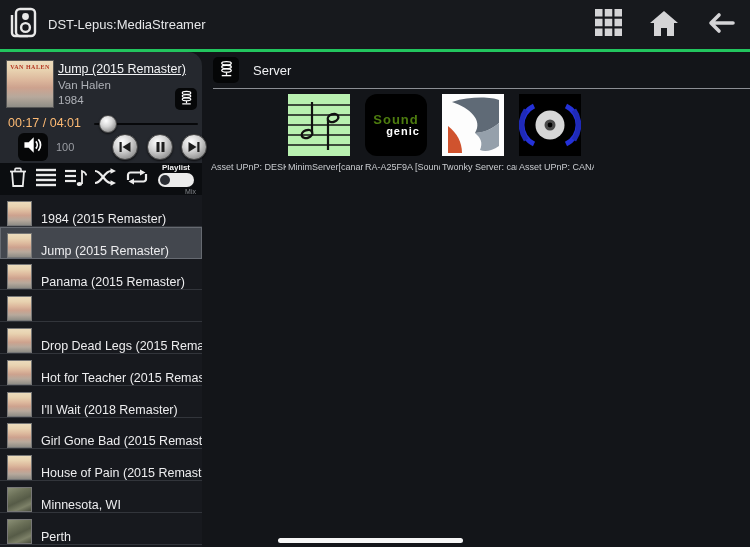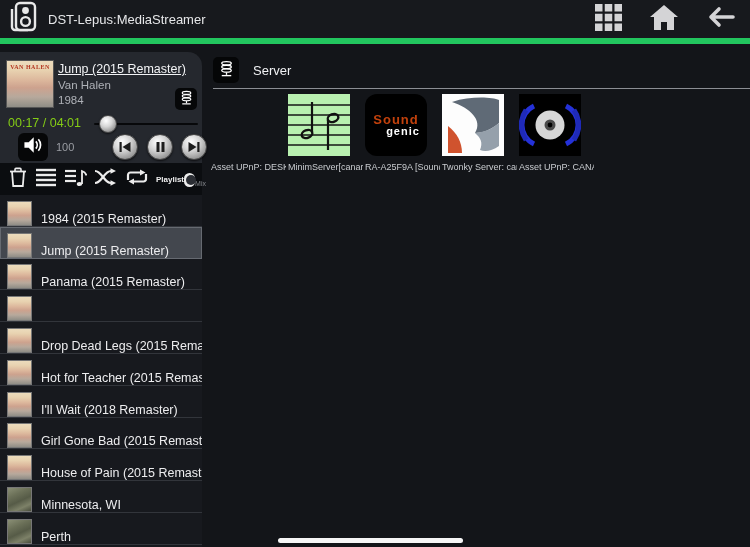--- a/index.html
+++ b/index.html
@@ -1,61 +1,61 @@
 <!DOCTYPE html>
 <html><head>
 <meta charset="utf-8">
 <style>
   * { margin:0; padding:0; box-sizing:border-box; }
   html,body { width:750px; height:547px; overflow:hidden; background:#131519;
               font-family:"Liberation Sans", sans-serif; }
   .app { position:relative; width:750px; height:547px; background:#131519; }
 
   
-  .topbar { position:absolute; top:0; left:0; width:750px; height:44px;
-            background:#17191d; border-bottom:6px solid #22c55e;
+  .topbar { position:absolute; top:0; left:0; width:750px; height:52px;
+            background:#17191d; border-bottom:3px solid #22c55e;
             display:flex; align-items:center; padding:0 14px 0 8px; }
   .topbar-title { color:#e6e7e9; font-size:13px; margin-left:10px; }
   .topbar-right { margin-left:auto; display:flex; align-items:center; gap:24px; }
   .tb-btn { width:32px; height:30px; display:flex; align-items:center; justify-content:center; cursor:pointer; }
 
   
   .np-card { position:absolute; left:0; top:52px; width:202px; height:111px;
              background:#25282e; border-radius:0 14px 0 0; }
   .np-art { position:absolute; left:6px; top:8px; width:48px; height:48px;
             border:1px solid #555; overflow:hidden; }
   .art-vanhalen { background:linear-gradient(180deg,#ecdcbd 0%,#e8d2b0 20%,#dcb79c 42%,#cda28e 58%,#b7a99c 78%,#8f8d86 100%); }
   .np-art .np-art-caption { display:block; text-align:center; color:#b3341f;
             font-family:"Liberation Serif", serif; font-size:6px; font-weight:bold;
             letter-spacing:.5px; margin-top:3px; white-space:nowrap; }
   .np-meta { position:absolute; left:58px; top:10px; width:110px; }
   .np-title { color:#f2f3f5; font-size:12.5px; text-decoration:underline; display:block; white-space:nowrap; }
   .np-artist, .np-album { color:#aeb1b7; font-size:11.5px; display:block; margin-top:3px; }
   .np-server-btn { position:absolute; right:5px; top:36px; width:22px; height:22px;
             background:#060708; border-radius:5px; display:flex; align-items:center; justify-content:center; cursor:pointer; }
   .np-time-row { position:absolute; left:0; top:61px; width:202px; height:22px; }
-  .np-time { position:absolute; left:8px; top:3px; color:#84cc16; font-size:12.5px; white-space:nowrap; }
+  .np-time { position:absolute; left:8px; top:3px; color:#fdba74; font-size:12.5px; white-space:nowrap; }
   .np-slider { position:absolute; left:94px; top:10px; width:104px; height:2px; background:#07080a; border-radius:1px; cursor:pointer; }
   .np-knob { position:absolute; top:-8px; width:18px; height:18px; border-radius:50%;
              background:radial-gradient(circle at 38% 30%, #ffffff, #d6d6d6 40%, #a0a0a0 70%, #6f6f6f 100%);
              border:1px solid #4a4a4a; box-shadow:0 1px 2px rgba(0,0,0,.6); }
   .np-bottom-row { position:absolute; left:12px; top:81px; width:176px; height:30px; }
   .vol-btn { position:absolute; left:6px; top:0; width:30px; height:28px; background:#060708;
              border-radius:6px; display:flex; align-items:center; justify-content:center; cursor:pointer; }
   .vol-val { position:absolute; left:44px; top:8px; color:#9a9da3; font-size:11px; }
   .mbtn { position:absolute; top:1px; width:26px; height:26px; border-radius:50%;
           background:radial-gradient(circle at 38% 30%, #ffffff, #d2d2d2 40%, #9c9c9c 72%, #6d6d6d 100%);
           border:1px solid #474747; box-shadow:0 1px 2px rgba(0,0,0,.65);
           display:flex; align-items:center; justify-content:center; cursor:pointer; }
   .mbtn.prev { left:100px; } .mbtn.pause { left:135px; } .mbtn.next { left:169px; }
 
   .toolbar { position:absolute; left:0; top:163px; width:202px; height:32px; background:#0b0d10;
              display:flex; align-items:center; padding-left:8px; gap:7px; }
   .tool-btn { width:24px; height:24px; display:flex; align-items:center; justify-content:center; cursor:pointer; }
-  .toggle-wrap { margin-left:auto; margin-right:6px; width:50px; display:flex; flex-direction:row; align-items:center; }
+  .toggle-wrap { margin-left:auto; margin-right:6px; width:50px; display:flex; flex-direction:column; align-items:center; }
   .toggle-label { color:#f0f0f0; font-size:8px; font-weight:bold; }
   .toggle-pill { position:relative; width:36px; height:14px; background:#ececec; border-radius:8px; margin-top:1px; cursor:pointer; }
   .toggle-knob { position:absolute; left:2px; top:2px; width:10px; height:10px; border-radius:50%; background:#2b2e34; }
   .toggle-sub { align-self:flex-end; color:#85888d; font-size:7px; margin-top:1px; }
 
   .tracklist { position:absolute; left:0; top:195px; width:202px; height:352px; overflow:hidden; background:#131519; }
   .track-row { display:flex; align-items:flex-end; height:31.8px; padding-left:7px; gap:9px;
                background:#17191e; border-bottom:1px solid #32353b; cursor:pointer; }
   .track-row.selected { background:#43474e; outline:1px solid #666a71; outline-offset:-1px; }
   .track-thumb { width:25px; height:25px; flex:0 0 25px; border:1px solid #777; }
@@ -69,21 +69,21 @@
                   display:flex; align-items:center; justify-content:center; }
   .server-htitle { color:#f0f1f3; font-size:13px; }
   .server-sep { position:absolute; left:6px; top:39px; width:537px; height:1px; background:#8b8e93; }
   .server-grid { position:absolute; left:2px; top:45px; display:flex; }
   .server-item { width:77px; display:flex; flex-direction:column; padding-left:2px; cursor:pointer; }
   .sthumb { width:62px; height:62px; position:relative; overflow:hidden; }
   .sthumb-dark { background:transparent; }
   .sthumb-minim { background:#b9f0b0; }
   .sthumb-soundgenic { background:#000; border-radius:12px; display:flex; flex-direction:column;
                        align-items:center; justify-content:center; }
-  .sg-line1 { color:#c2410c; font-size:13px; font-weight:bold; letter-spacing:1px; line-height:12px; }
+  .sg-line1 { color:#4d7c0f; font-size:13px; font-weight:bold; letter-spacing:1px; line-height:12px; }
   .sg-line2 { color:#fff; font-size:11px; font-weight:bold; letter-spacing:1px; line-height:11px; margin-left:14px; }
   .sthumb-twonky { background:#fdfdfd; }
   .sthumb-assetcd { background:#000; }
   .server-label { margin-top:6px; color:#c9ccd0; font-size:9px; white-space:nowrap; overflow:hidden; }
 
   .hscrollbar { position:absolute; left:71px; top:489px; width:185px; height:5px;
                 background:#f6f6f6; border-radius:3px; cursor:pointer; }
 </style>
 </head>
 <body>

